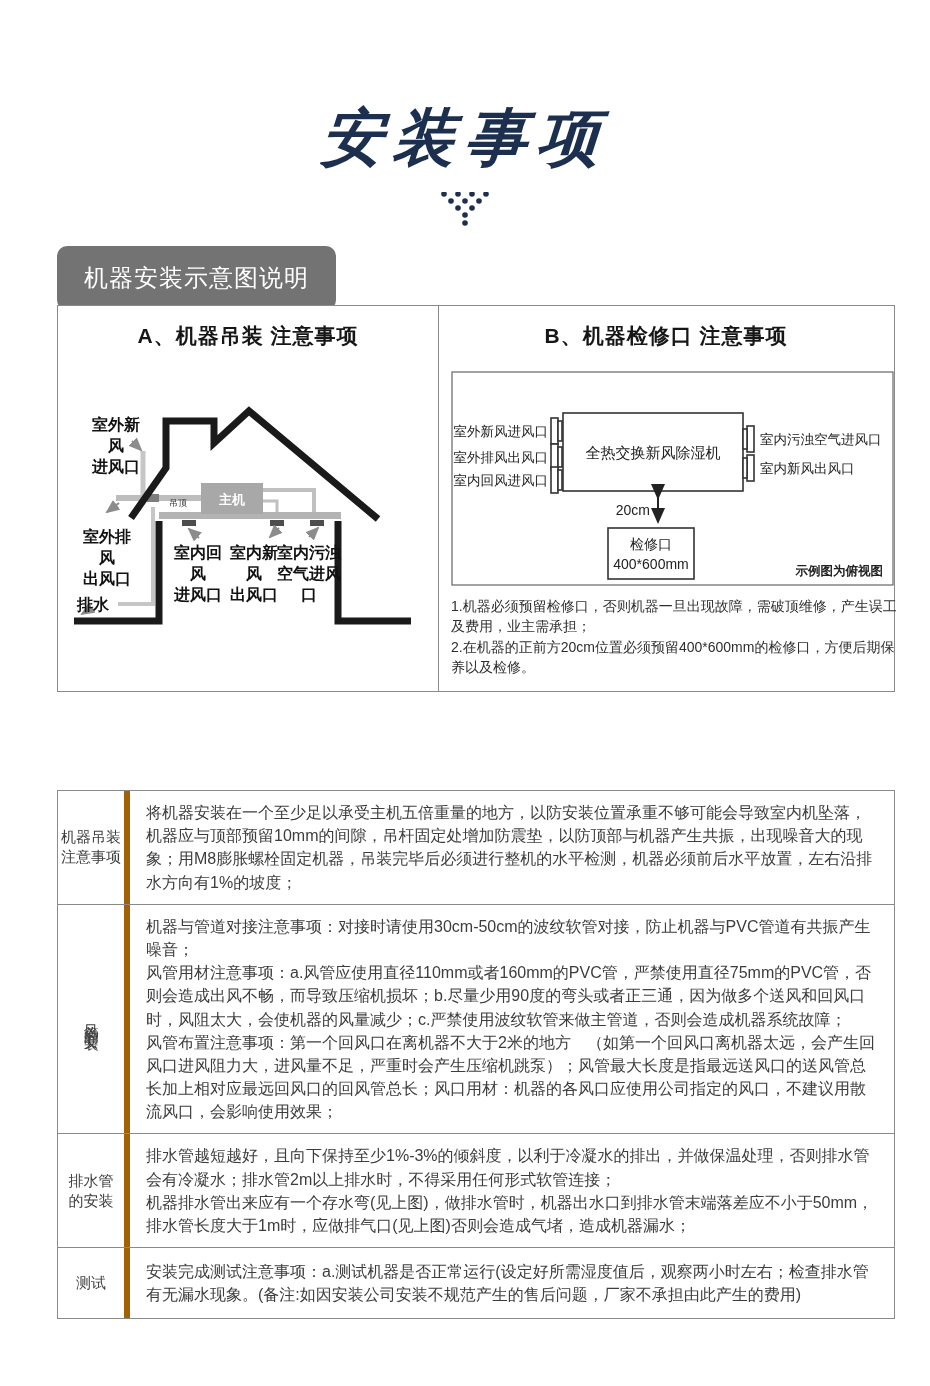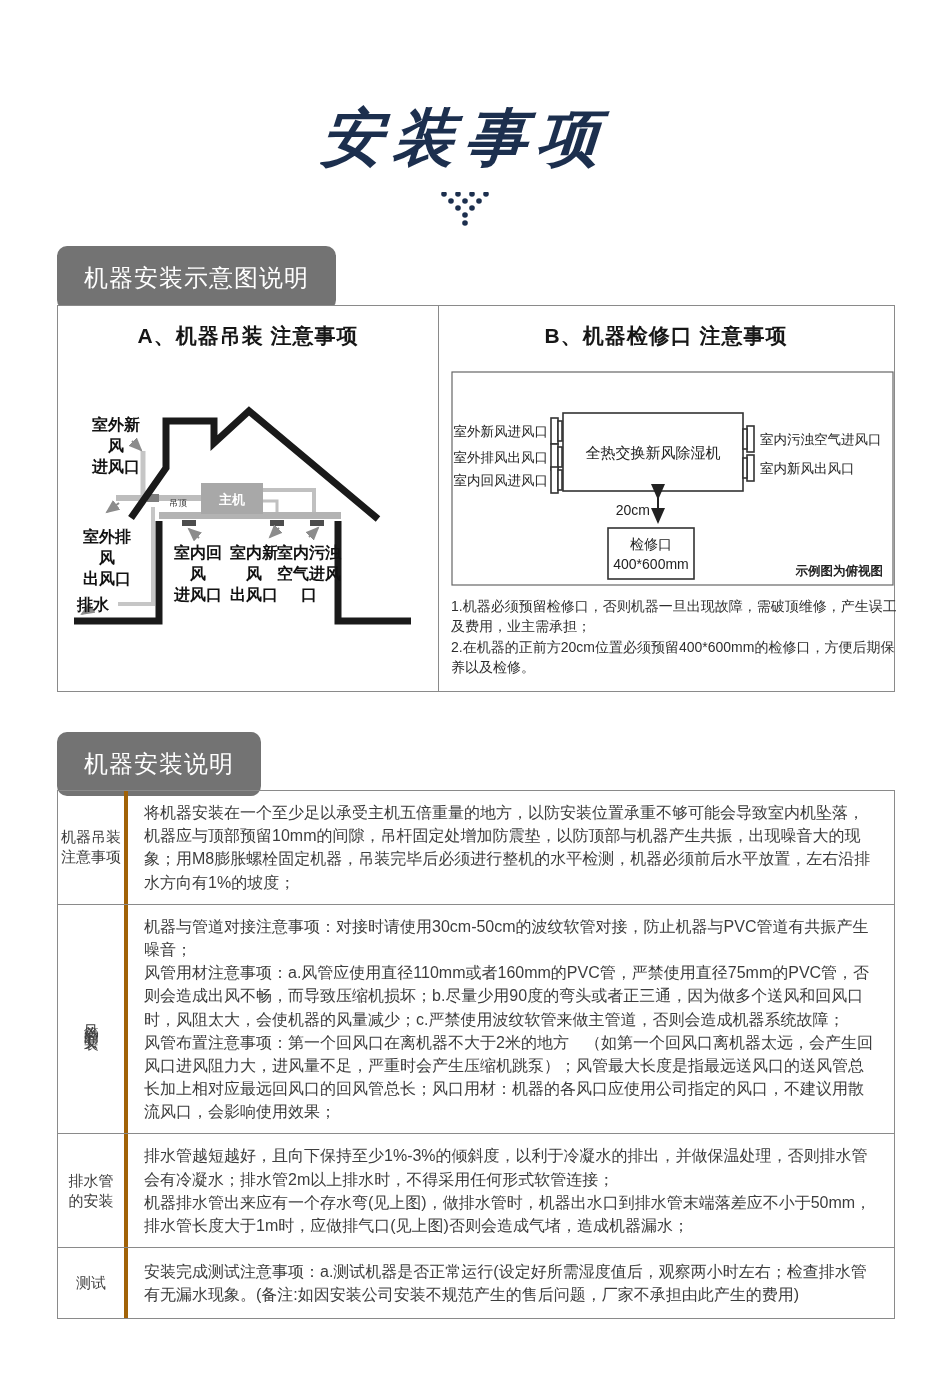--- a/index.html
+++ b/index.html
@@ -37,21 +37,21 @@
   .diagram-b{position:absolute;left:393px;top:65px;width:443px;height:215px;}
   .b-notes{position:absolute;left:393px;top:290px;width:450px;font-size:14px;
            line-height:1.45;color:#2e2e2e;}
   .b-notes p{margin:0;}
 
   
   .install-table{position:absolute;left:57px;top:790px;width:836px;
                  border:1px solid #8a8a8a;}
   .t-row{display:flex;border-top:1px solid #8a8a8a;}
   .t-row:first-child{border-top:none;}
-  .t-label{width:66px;flex:0 0 66px;border-right:4px solid #a16207;
+  .t-label{width:66px;flex:0 0 66px;border-right:6px solid #a16207;
            display:flex;align-items:center;justify-content:center;
            font-size:15px;color:#3d3d3d;text-align:center;white-space:pre-line;line-height:1.35;}
   .t-label .vertical{writing-mode:vertical-lr;letter-spacing:3px;white-space:normal;}
   .t-content{flex:1;padding:10px 16px;font-size:16px;line-height:1.45;color:#3d3d3d;
              white-space:pre-line;display:flex;align-items:center;}
   .t-content > div{width:100%;}
   .r1{min-height:110px;} .r2{min-height:228px;} .r3{min-height:112px;} .r4{min-height:70px;}
 </style>
 </head>
 <body>
@@ -177,21 +177,20 @@
         <text x="432" y="204" text-anchor="end" font-size="12.5" font-weight="600" fill="#222">示例图为俯视图</text>
       </svg>
     </div>
 
     <div class="b-notes">
       <p>1.机器必须预留检修口，否则机器一旦出现故障，需破顶维修，产生误工及费用，业主需承担；</p>
       <p>2.在机器的正前方20cm位置必须预留400*600mm的检修口，方便后期保养以及检修。</p>
     </div>
   </div>
 
-  <div class="sec-header sec2">机器安装说明</div>
 
   <div class="install-table">
     <div class="t-row r1">
       <div class="t-label">机器吊装
 注意事项</div>
       <div class="t-content">
         <div>将机器安装在一个至少足以承受主机五倍重量的地方，以防安装位置承重不够可能会导致室内机坠落，机器应与顶部预留10mm的间隙，吊杆固定处增加防震垫，以防顶部与机器产生共振，出现噪音大的现象；用M8膨胀螺栓固定机器，吊装完毕后必须进行整机的水平检测，机器必须前后水平放置，左右沿排水方向有1%的坡度；</div>
       </div>
     </div>
     <div class="t-row r2">

